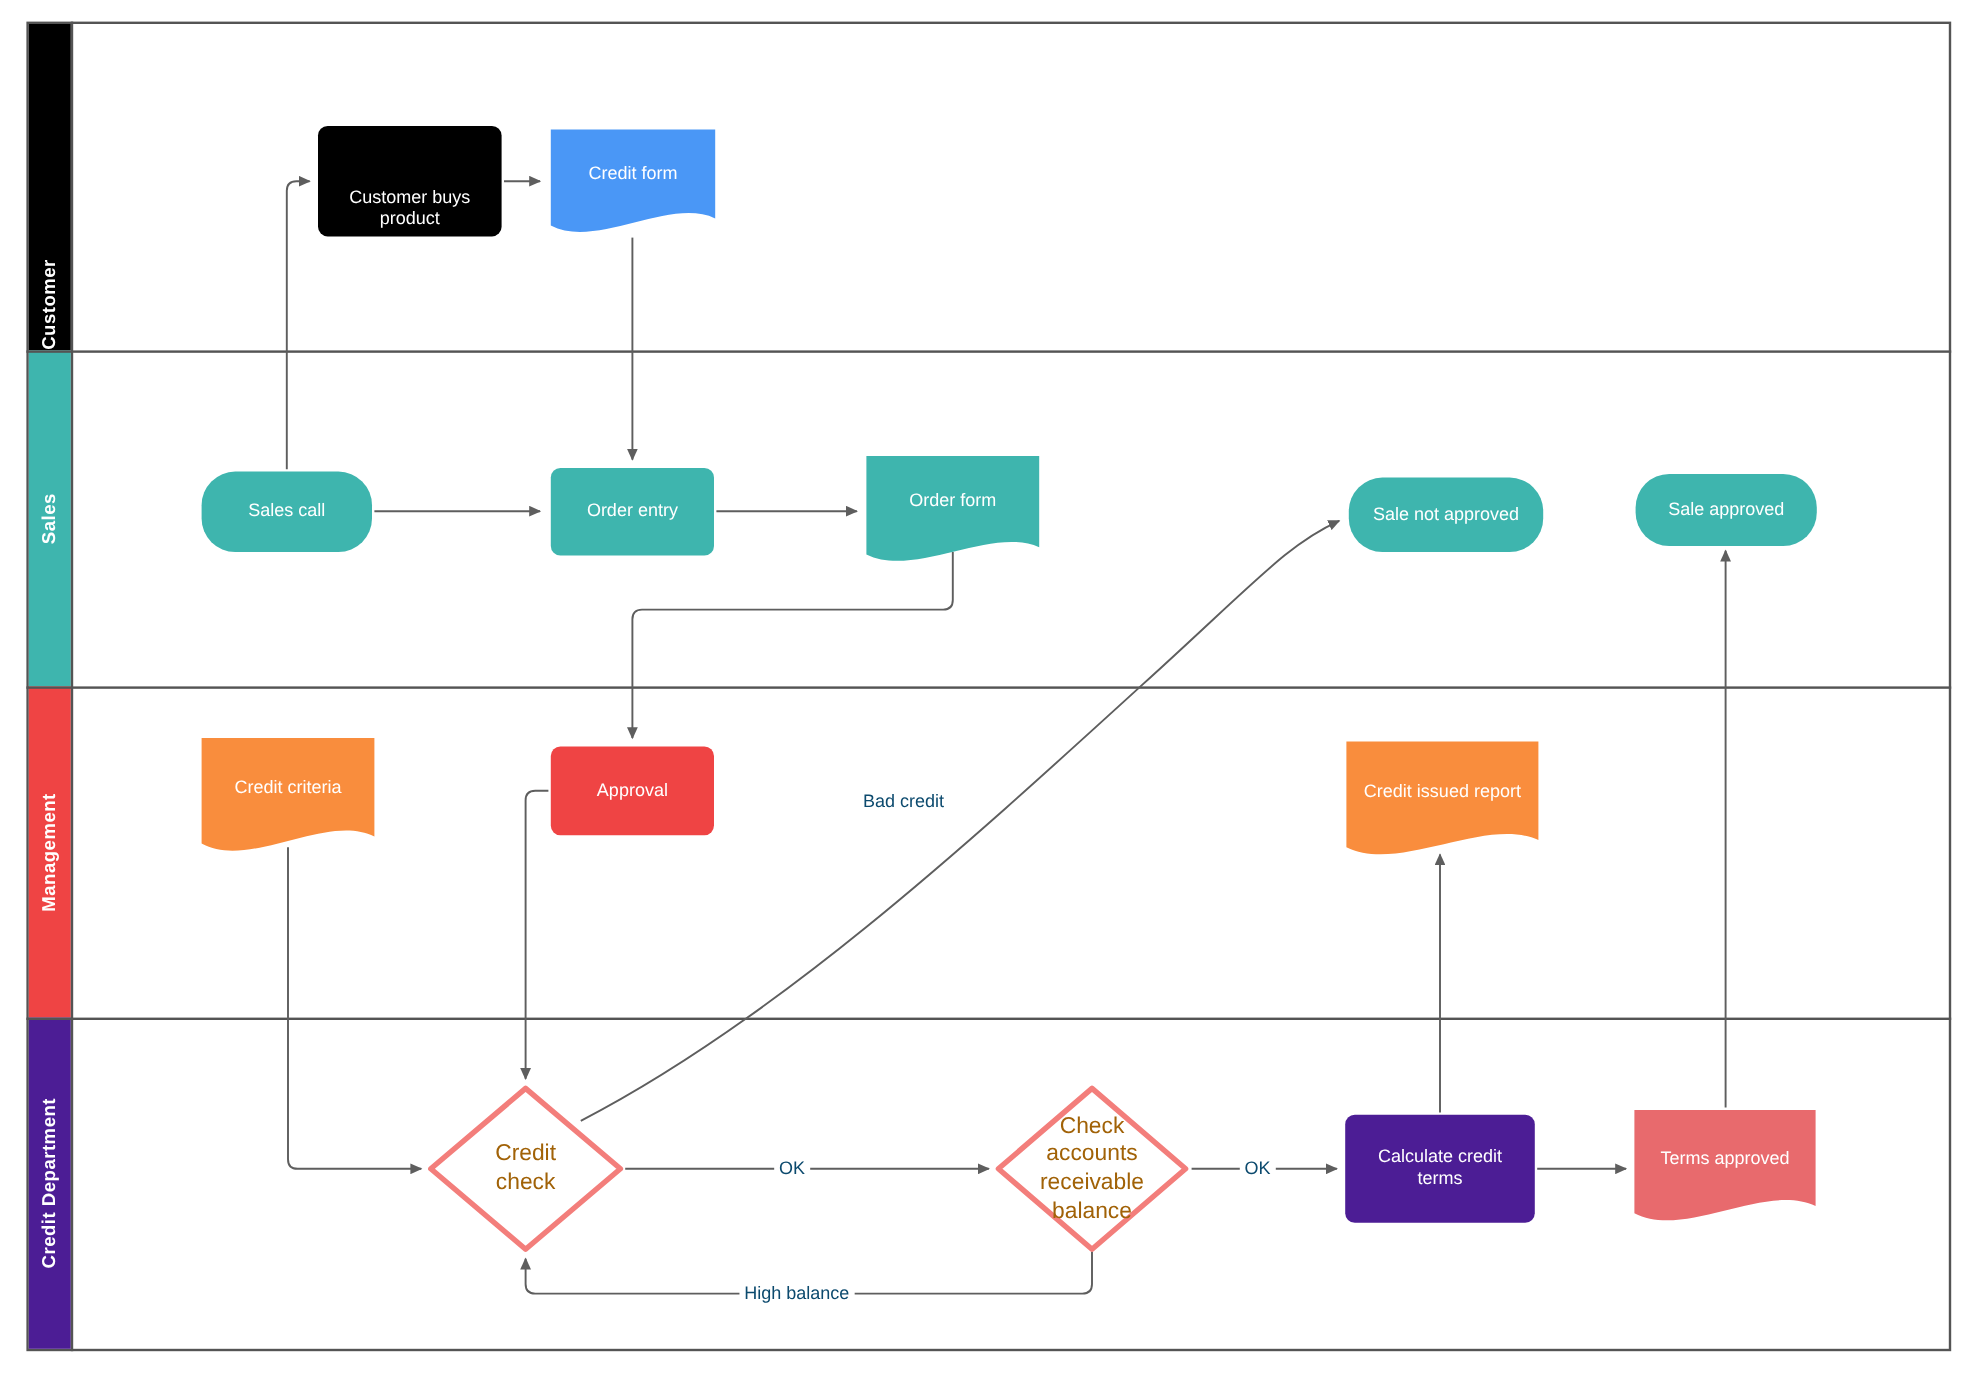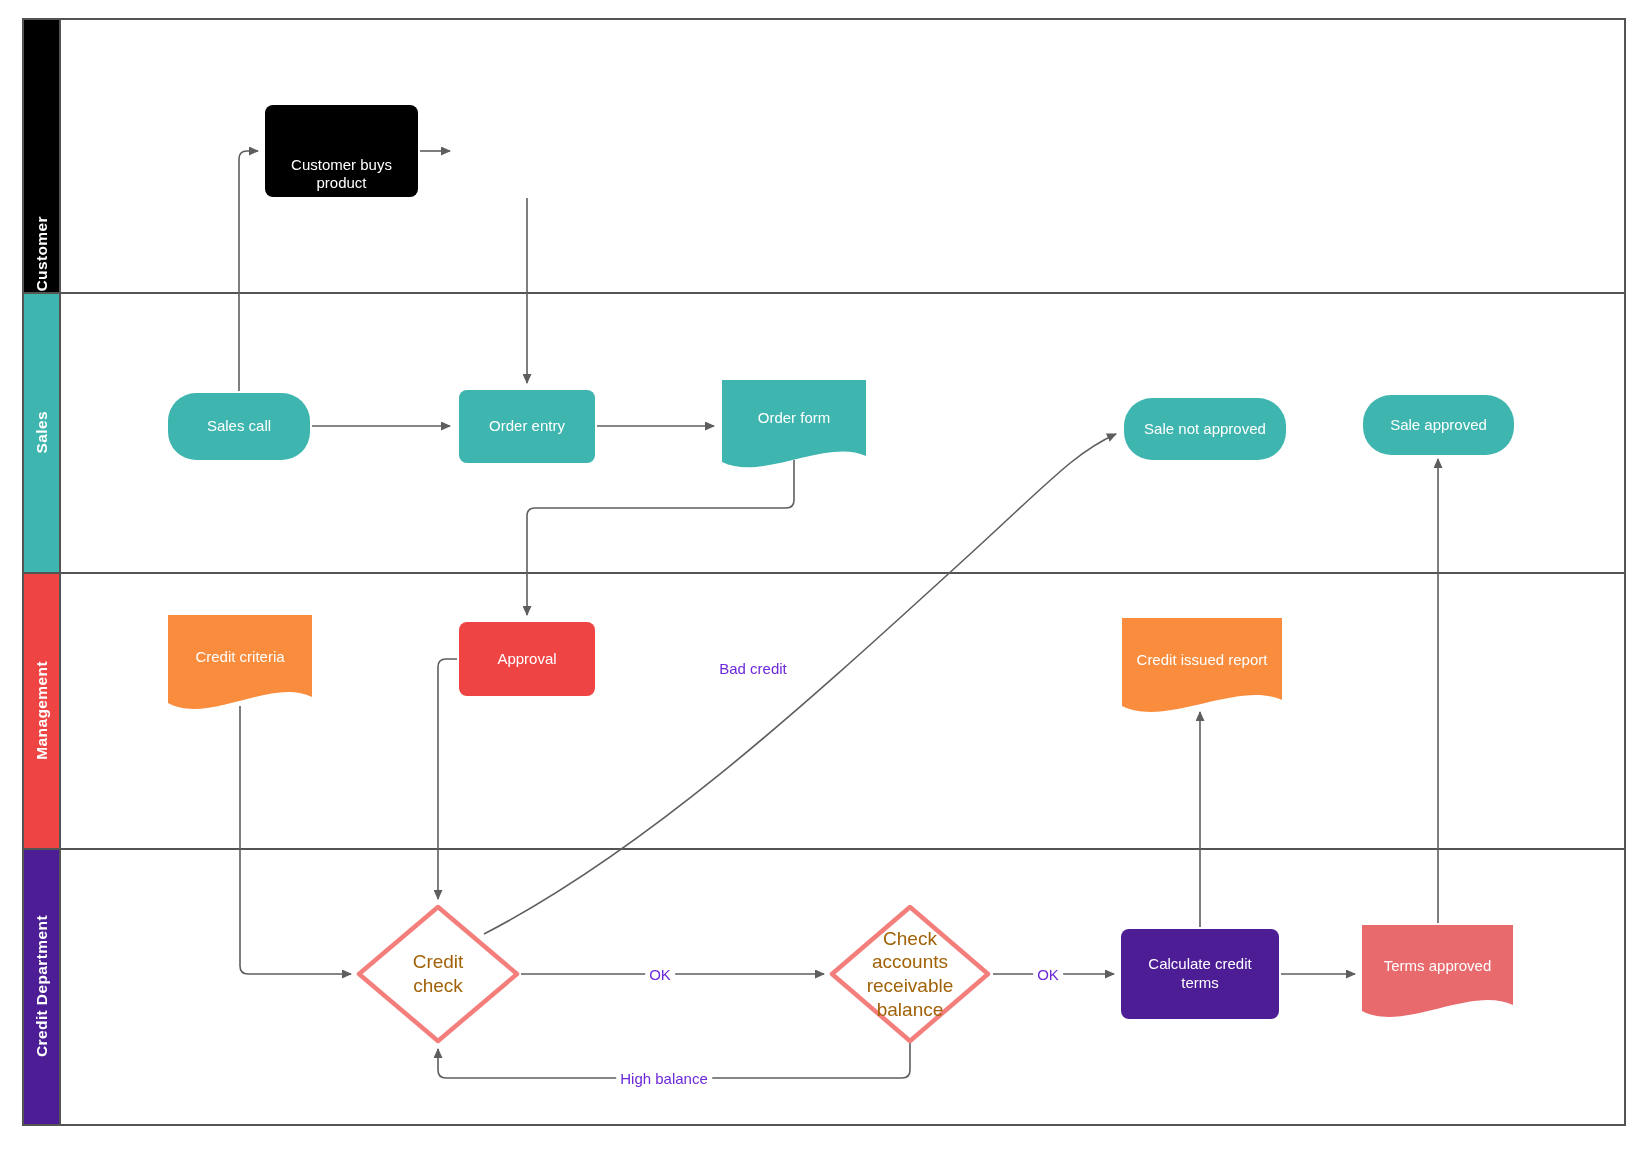--- a/index.html
+++ b/index.html
@@ -49,21 +49,21 @@
     display:flex;align-items:center;justify-content:center;text-align:center;
     color:#a16207;font-size:19px;line-height:1.25;
   }
 
   
   svg.wires{position:absolute;left:0;top:0;width:1649px;height:1149px;pointer-events:none;}
   svg.wires path{fill:none;stroke:#5E5E5E;stroke-width:1.6px;}
 
   .edge-label{
     position:absolute;transform:translate(-50%,-50%);
-    background:#ffffff;color:#6d28d9;font-size:15px;padding:0 4px;white-space:nowrap;
+    background:#ffffff;color:#0c4a6e;font-size:15px;padding:0 4px;white-space:nowrap;
   }
 
   
   .c-blue{background:#000000;align-items:flex-end;}
   .c-teal{background:#3EB5AE;}
   .c-orange{background:#ef4444;}
   .c-salmon{background:#4c1d95;}
 </style>
 </head>
 <body>
@@ -110,20 +110,26 @@
     <path d="M1200,927 L1200,712" marker-end="url(#arr)"></path>
     <path d="M1438,923 L1438,459" marker-end="url(#arr)"></path>
     <path d="M910,1043 L910,1070 Q910,1078 902,1078 L446,1078 Q438,1078 438,1070 L438,1049" marker-end="url(#arr)"></path>
     <path d="M484,934 C650,848 810,700 968,556 C1052,479 1076,452 1116,434" marker-end="url(#arr)"></path>
   </svg>
 
   <div class="node process c-blue" style="left:265px;top:105px;width:153px;height:92px;">
     <span>Customer buys product</span>
   </div>
 
+  <div class="node doc" style="left:459px;top:108px;width:137px;height:90px;">
+    <svg width="137" height="90" viewBox="0 0 137 90">
+      <path d="M0,0 H137 V74 C99,56 38,100 0,80 Z" fill="#4A97F6"></path>
+    </svg>
+    <span class="doc-label">Credit form</span>
+  </div>
 
   <div class="node terminator c-teal" style="left:168px;top:393px;width:142px;height:67px;">
     <span>Sales call</span>
   </div>
 
   <div class="node process c-teal" style="left:459px;top:390px;width:136px;height:73px;">
     <span>Order entry</span>
   </div>
 
   <div class="node doc" style="left:722px;top:380px;width:144px;height:92px;">

